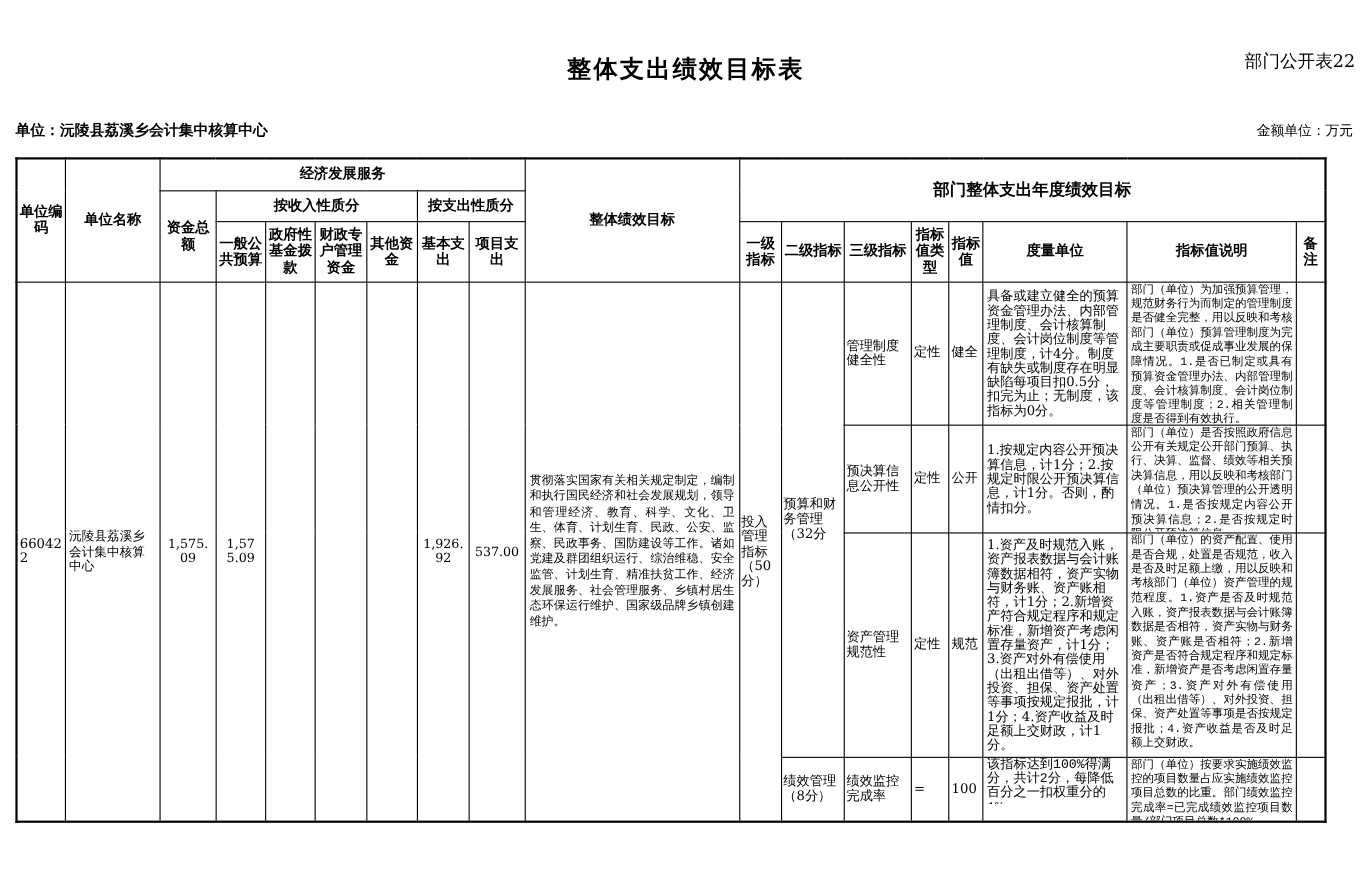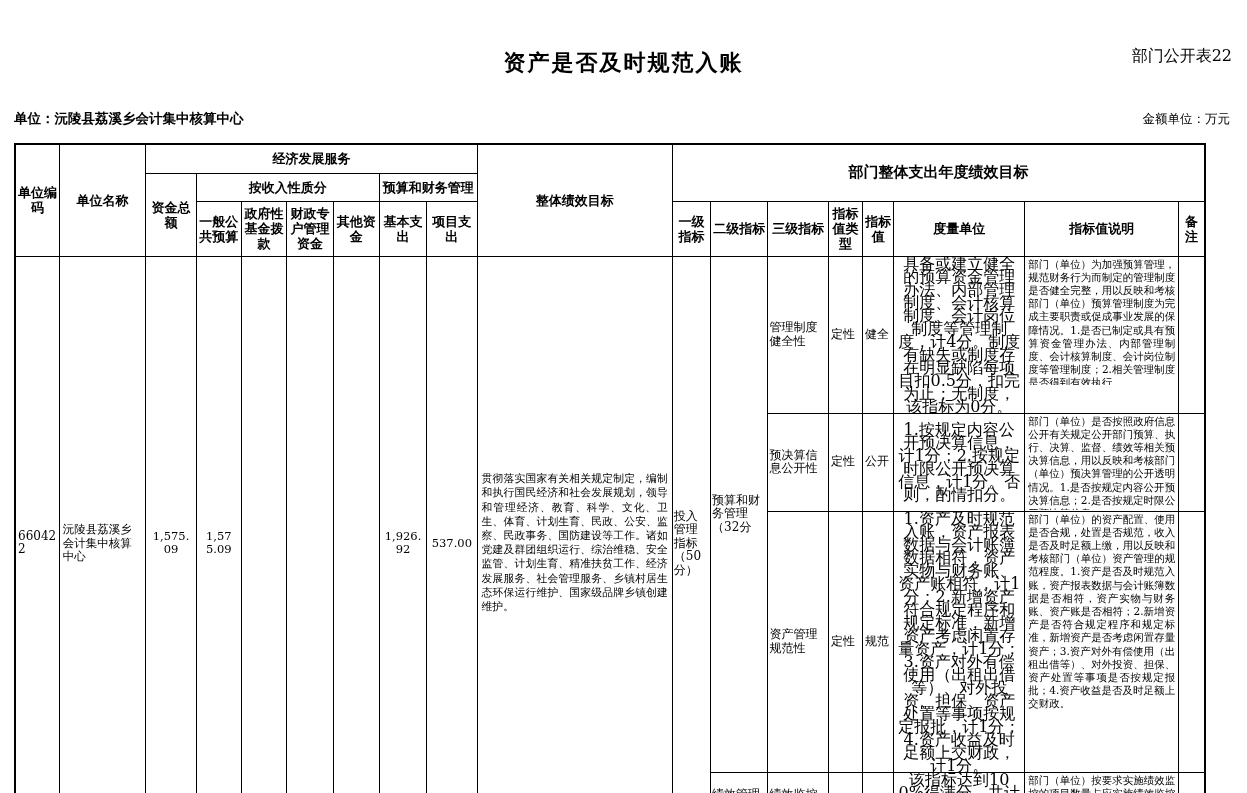--- a/index.html
+++ b/index.html
@@ -17,29 +17,29 @@
     width:1192px;border:2px solid #000;
   }
   th,td{border:1px solid #000;padding:12px 2px;overflow:hidden;vertical-align:middle;
     font-size:12px;line-height:13.5px;word-break:break-all;}
   th{font-weight:bold;text-align:center;font-size:13px;line-height:15px;padding:0 1px;}
   td.l{text-align:left;}
   td.num{text-align:center;padding:0 4px;font-size:11.5px;}
   td.name{font-size:11.5px;padding:0 3px;}
   td.goal{font-size:10.8px;line-height:14.2px;text-align:justify;padding:0 4px;}
   td.lvl{padding:0 1px;font-size:12px;}
-  td.measure{text-align:center;font-size:16px;line-height:13px;padding:0 3px;margin-top:28px;}
+  td.measure{text-align:left;font-size:12px;line-height:13px;padding:0 3px;margin-top:28px;}
   td.desc{vertical-align:top;text-align:justify;font-size:10.5px;line-height:13.2px;padding:1px 3px 0 3px;}
-  .clip{overflow:hidden;}
+  .clip{overflow:hidden;font-family:Liberation Mono, monospace;}
 </style>
 </head>
 <body>
 
 <div class="doc-ref">部门公开表22</div>
-<div class="doc-title">资产是否及时规范入账</div>
+<div class="doc-title">整体支出绩效目标表</div>
 <div class="unit-line">单位：沅陵县荔溪乡会计集中核算中心</div>
 <div class="amount-line">金额单位：万元</div>
 
 <table class="main">
   <colgroup>
     <col style="width:44px">
       <col style="width:86px">
       <col style="width:50px">
     <col style="width:45px">
       <col style="width:45px">
@@ -62,21 +62,21 @@
       <tr style="height:29px">
     <th rowspan="3">单位编码</th>
     <th rowspan="3">单位名称</th>
     <th colspan="7">经济发展服务</th>
     <th rowspan="3">整体绩效目标</th>
     <th colspan="8" rowspan="2" style="font-size:15px">部门整体支出年度绩效目标</th>
   </tr>
   <tr style="height:28px">
     <th rowspan="2">资金总额</th>
     <th colspan="4">按收入性质分</th>
-    <th colspan="2">预算和财务管理</th>
+    <th colspan="2">按支出性质分</th>
   </tr>
   <tr style="height:55px">
     <th>一般公共预算</th>
     <th>政府性基金拨款</th>
     <th>财政专户管理资金</th>
     <th>其他资金</th>
     <th>基本支出</th>
     <th>项目支出</th>
     <th>一级指标</th>
     <th>二级指标</th>

